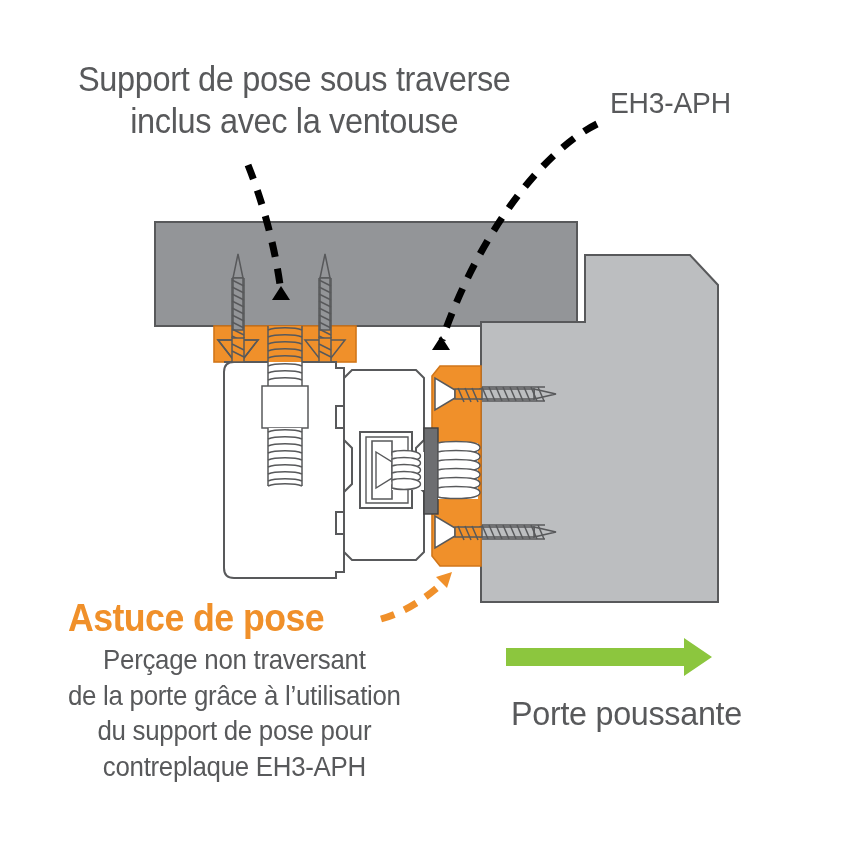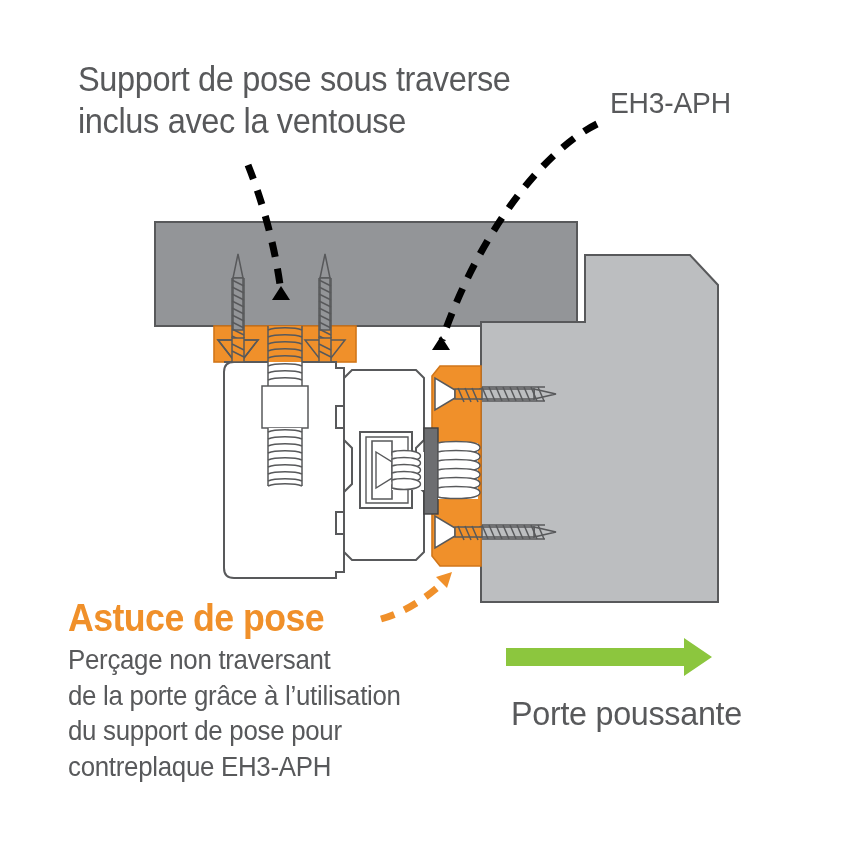--- a/index.html
+++ b/index.html
@@ -7,20 +7,21 @@
     padding: 0;
     background: #ffffff;
   }
   #page {
     position: relative;
     width: 844px;
     height: 844px;
     background: #ffffff;
     overflow: hidden;
     font-family: "Liberation Sans", sans-serif;
+    text-align: center;
   }
   #diagram-svg {
     position: absolute;
     left: 0;
     top: 0;
     width: 844px;
     height: 844px;
   }
   .txt {
     position: absolute;

